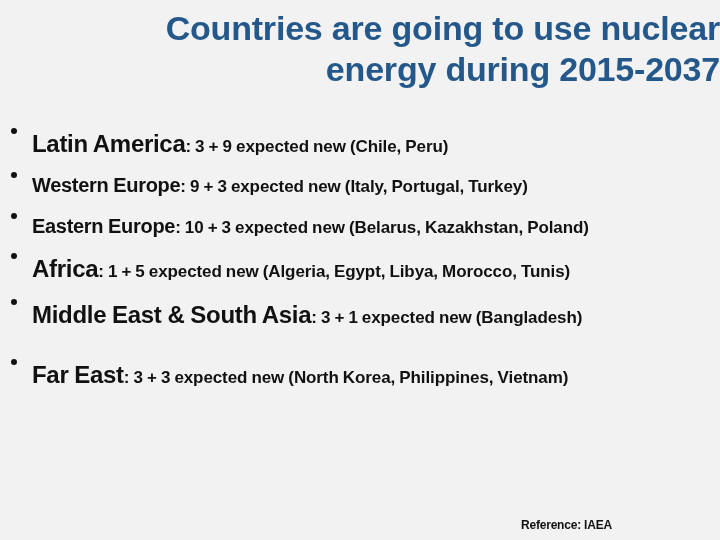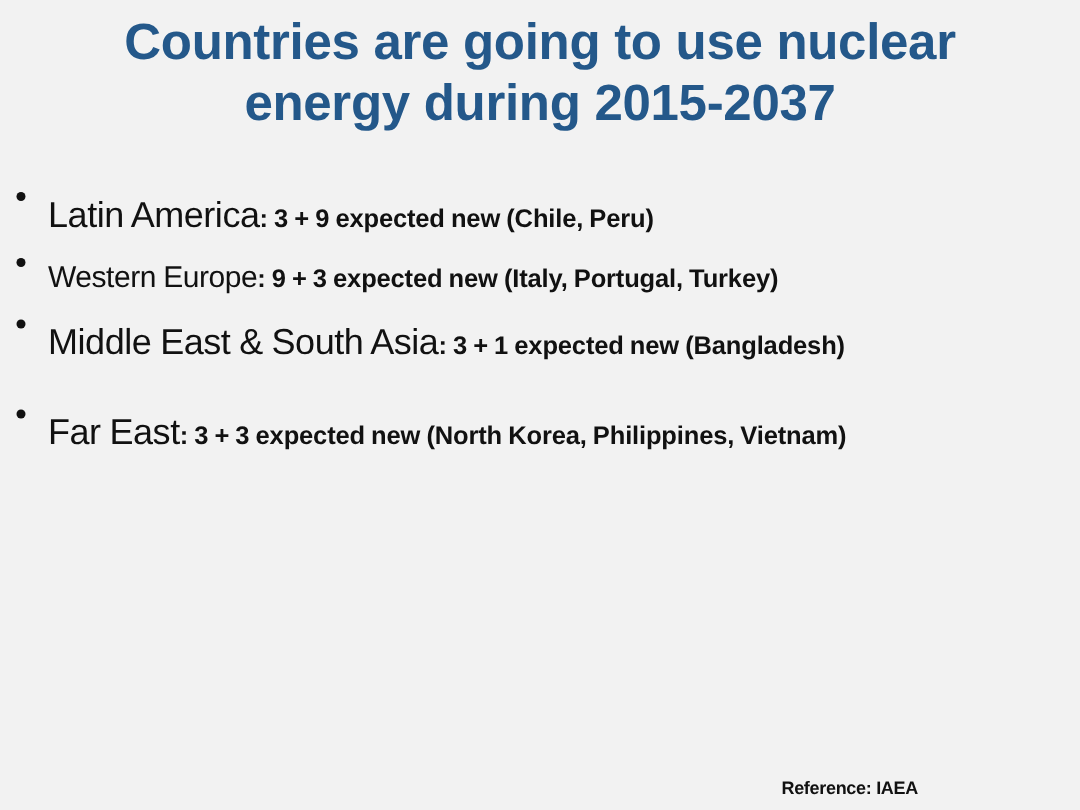--- a/index.html
+++ b/index.html
@@ -21,21 +21,21 @@
     background: #f2f2f2;
     box-sizing: border-box;
   }
 
   
   .title-block {
     position: absolute;
     left: 0;
     top: 8px;
     width: 720px;
-    text-align: center;
+    text-align: right;
     color: #24588a;
     font-weight: bold;
     font-size: 34px;
     line-height: 1.22;
     letter-spacing: -0.2px;
   }
   .title-line {
     display: block;
     white-space: nowrap;
   }
@@ -65,21 +65,21 @@
     line-height: 0;
     font-size: 0;
   }
   .bullet-text {
     display: block;
     font-weight: bold;
     line-height: 1.30;
     word-spacing: -0.5px;
   }
   .region {
-    font-weight: normal;
+    font-weight: bold;
     letter-spacing: -0.3px;
   }
   .detail {
     font-weight: bold;
     font-size: 17px;
     letter-spacing: -0.1px;
   }
 
   
   .sz-lg .region { font-size: 24px; }
@@ -121,21 +121,29 @@
     <div class="bullet-item row-0 sz-lg">
       <span class="bullet-marker"></span>
       <span class="bullet-text"><span class="region">Latin America</span><span class="detail">: 3 + 9 expected new (Chile, Peru)</span></span>
     </div>
 
     <div class="bullet-item row-1 sz-md">
       <span class="bullet-marker"></span>
       <span class="bullet-text"><span class="region">Western Europe</span><span class="detail">: 9 + 3 expected new (Italy, Portugal, Turkey)</span></span>
     </div>
 
+    <div class="bullet-item row-2 sz-md">
+      <span class="bullet-marker"></span>
+      <span class="bullet-text"><span class="region">Eastern Europe</span><span class="detail">: 10 + 3 expected new (Belarus, Kazakhstan, Poland)</span></span>
+    </div>
 
+    <div class="bullet-item row-3 sz-lg">
+      <span class="bullet-marker"></span>
+      <span class="bullet-text"><span class="region">Africa</span><span class="detail">: 1 + 5 expected new (Algeria, Egypt, Libya, Morocco, Tunis)</span></span>
+    </div>
 
     <div class="bullet-item row-4 sz-lg">
       <span class="bullet-marker"></span>
       <span class="bullet-text"><span class="region">Middle East &amp; South Asia</span><span class="detail">: 3 + 1 expected new (Bangladesh)</span></span>
     </div>
 
 
     <div class="bullet-item row-6 sz-lg">
       <span class="bullet-marker"></span>
       <span class="bullet-text"><span class="region">Far East</span><span class="detail">: 3 + 3 expected new (North Korea, Philippines, Vietnam)</span></span>

